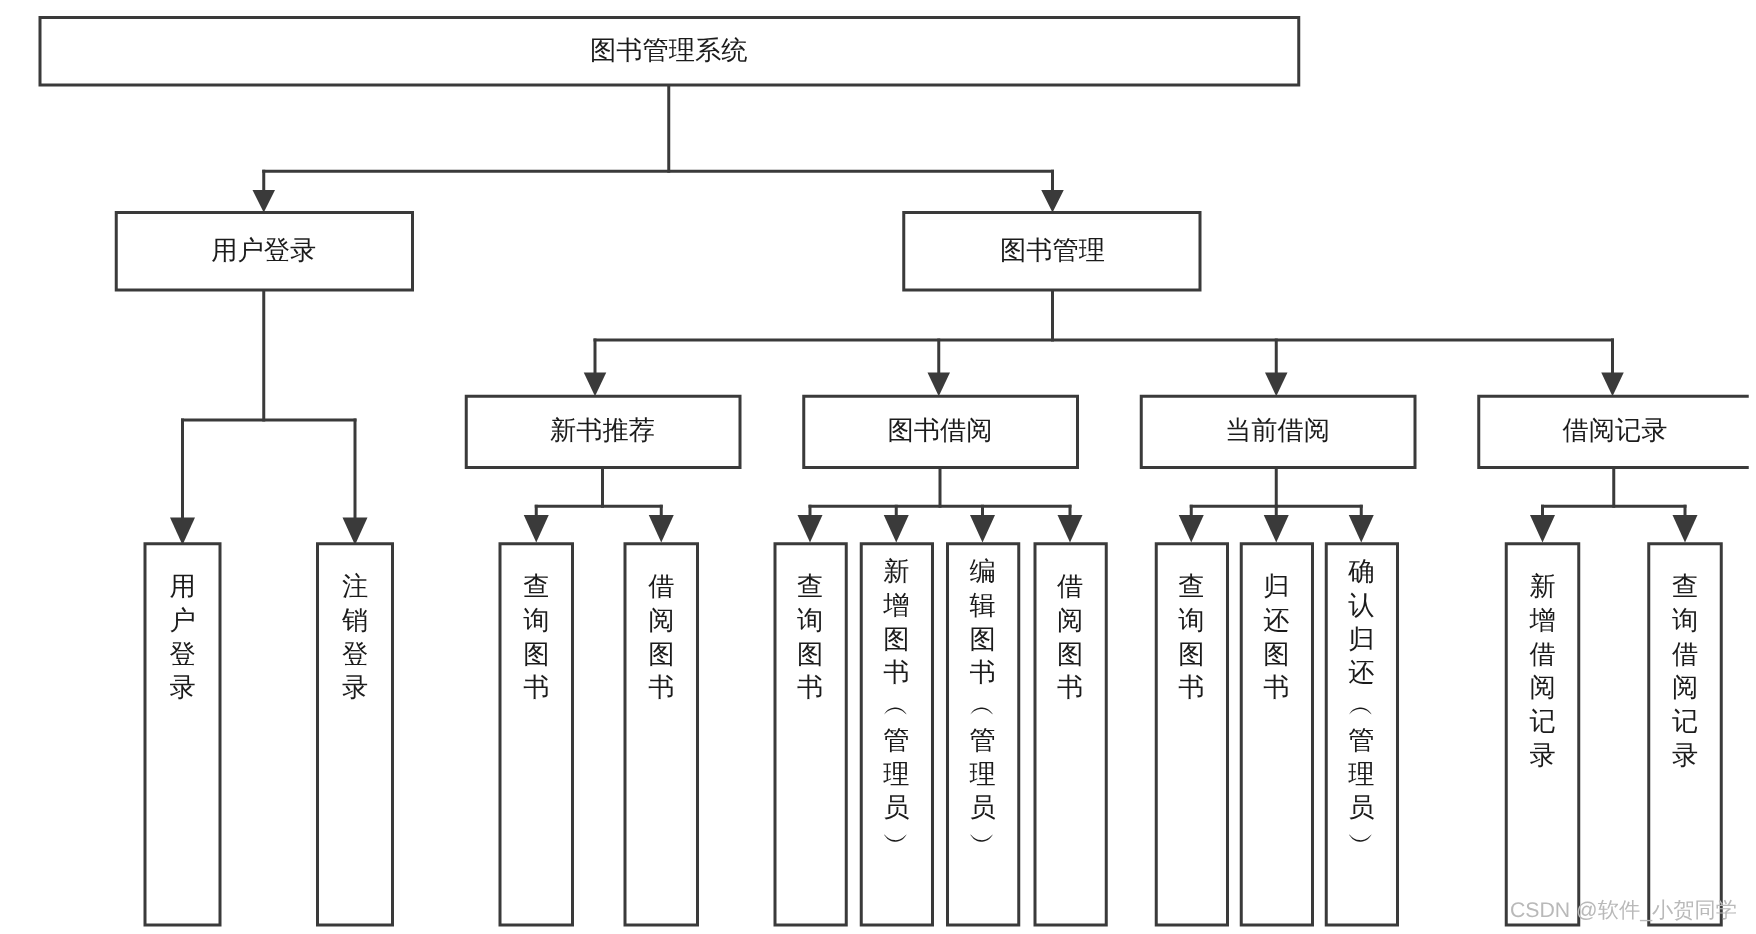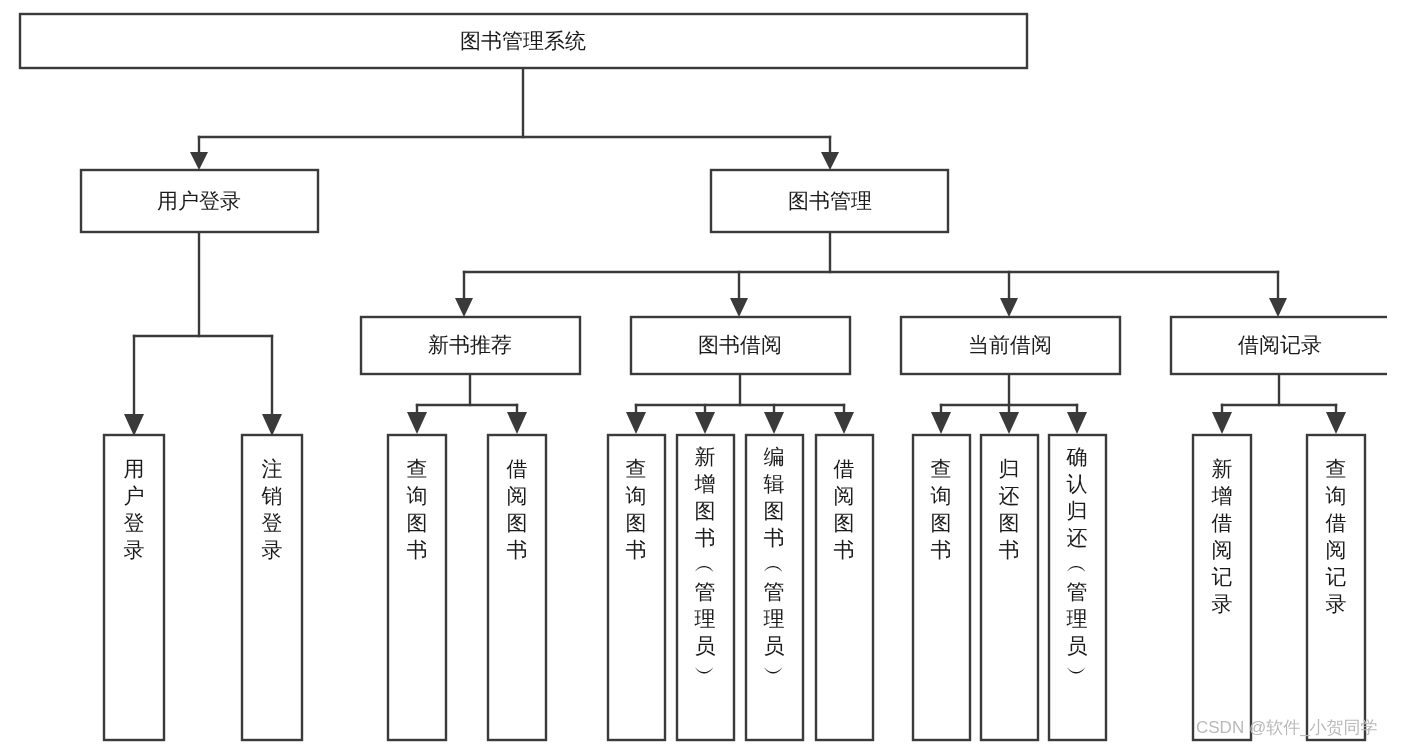--- a/index.html
+++ b/index.html
@@ -10,20 +10,21 @@
   }
   body {
     font-family: "Liberation Sans", "DejaVu Sans", sans-serif;
   }
   #diagram-root {
     position: relative;
     width: 1387px;
     height: 747px;
     background: #ffffff;
     overflow: hidden;
+    margin-left: 12px;
   }
   svg.diagram-canvas {
     position: absolute;
     left: 0;
     top: 0;
     width: 1405px;
     height: 747px;
     display: block;
   }
   .node-box {

